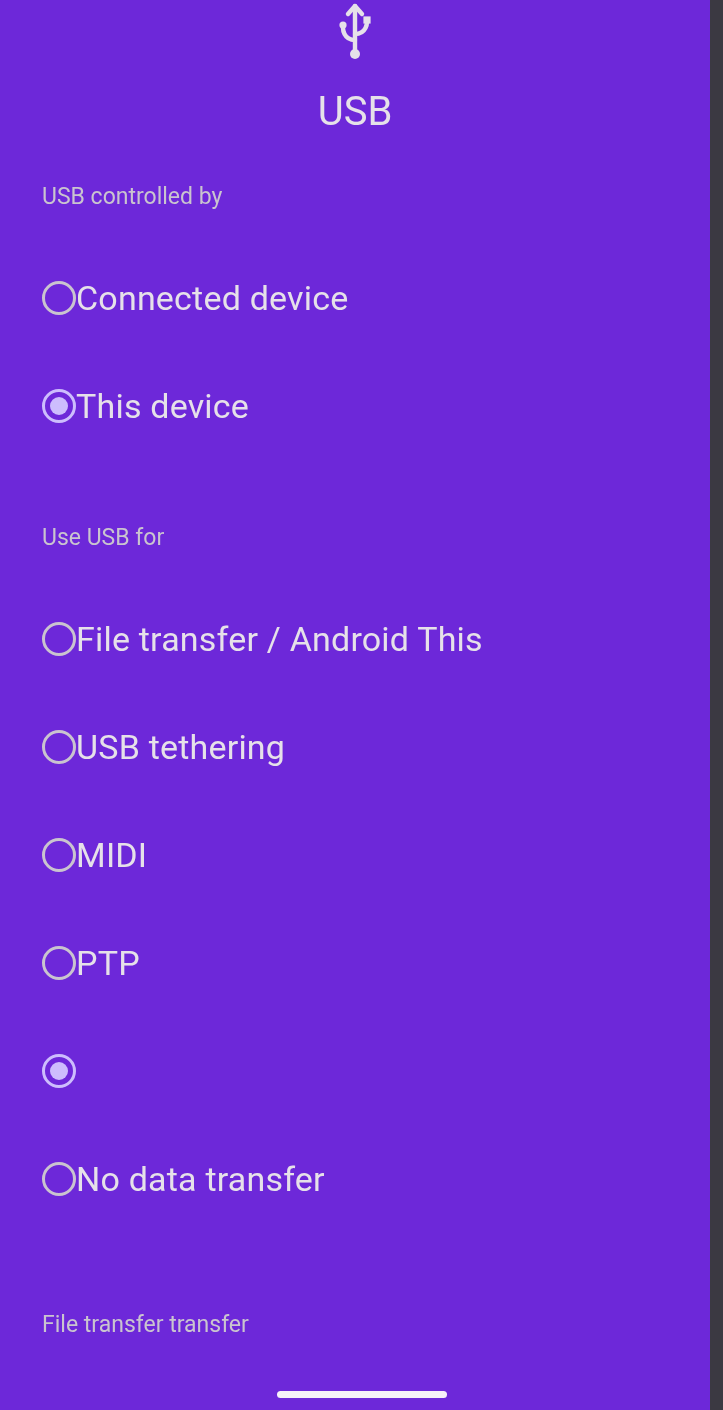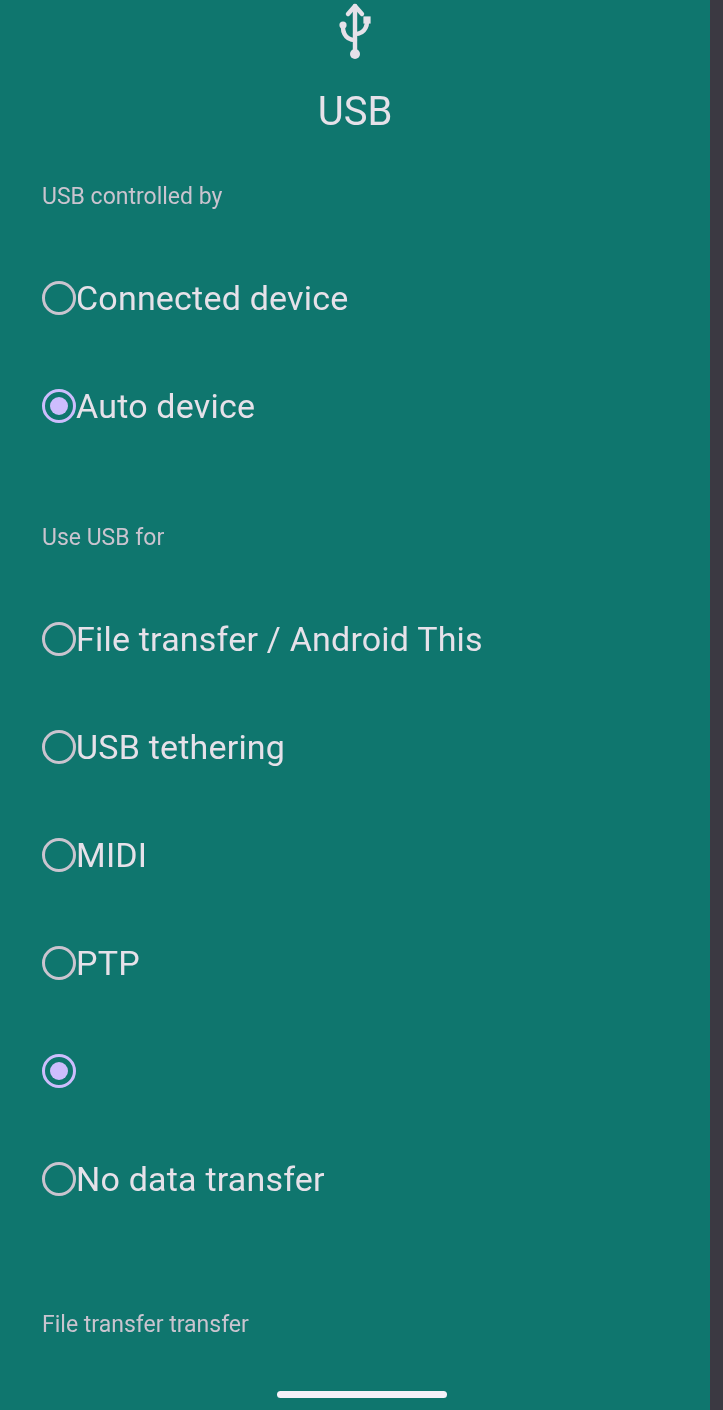--- a/index.html
+++ b/index.html
@@ -9,21 +9,21 @@
     height: 1410px;
     background: #1a1b1e;
     font-family: Roboto, "Segoe UI", Arial, sans-serif;
     overflow: hidden;
     color: #e6e1e9;
     position: relative;
   }
   .screen {
     width: 710px;
     height: 1410px;
-    background: #0f766e;
+    background: #6d28d9;
   }
   .header {
     text-align: center;
     padding-top: 0;
   }
   .usb-icon svg {
     width: 56px;
     height: 60px;
     margin: 0 auto;
     display: block;
@@ -121,21 +121,21 @@
   </div>
 
   <div class="section-header first">USB controlled by</div>
 
   <div class="radio-row" style="margin-top:34px">
     <span class="radio-outer"></span>
     <span class="radio-label">Connected device</span>
   </div>
   <div class="radio-row">
     <span class="radio-outer checked"></span>
-    <span class="radio-label">Auto device</span>
+    <span class="radio-label">This device</span>
   </div>
 
   <div class="section-header second">Use USB for</div>
 
   <div class="radio-row" style="margin-top:34px">
     <span class="radio-outer"></span>
     <span class="radio-label">File transfer / Android This</span>
   </div>
   <div class="radio-row">
     <span class="radio-outer"></span>

